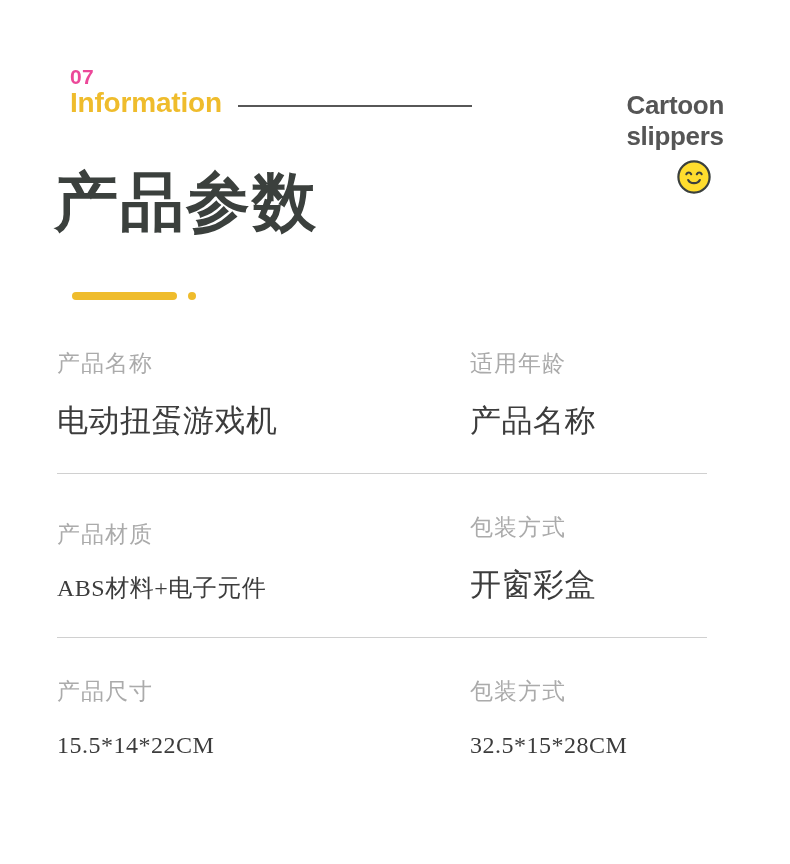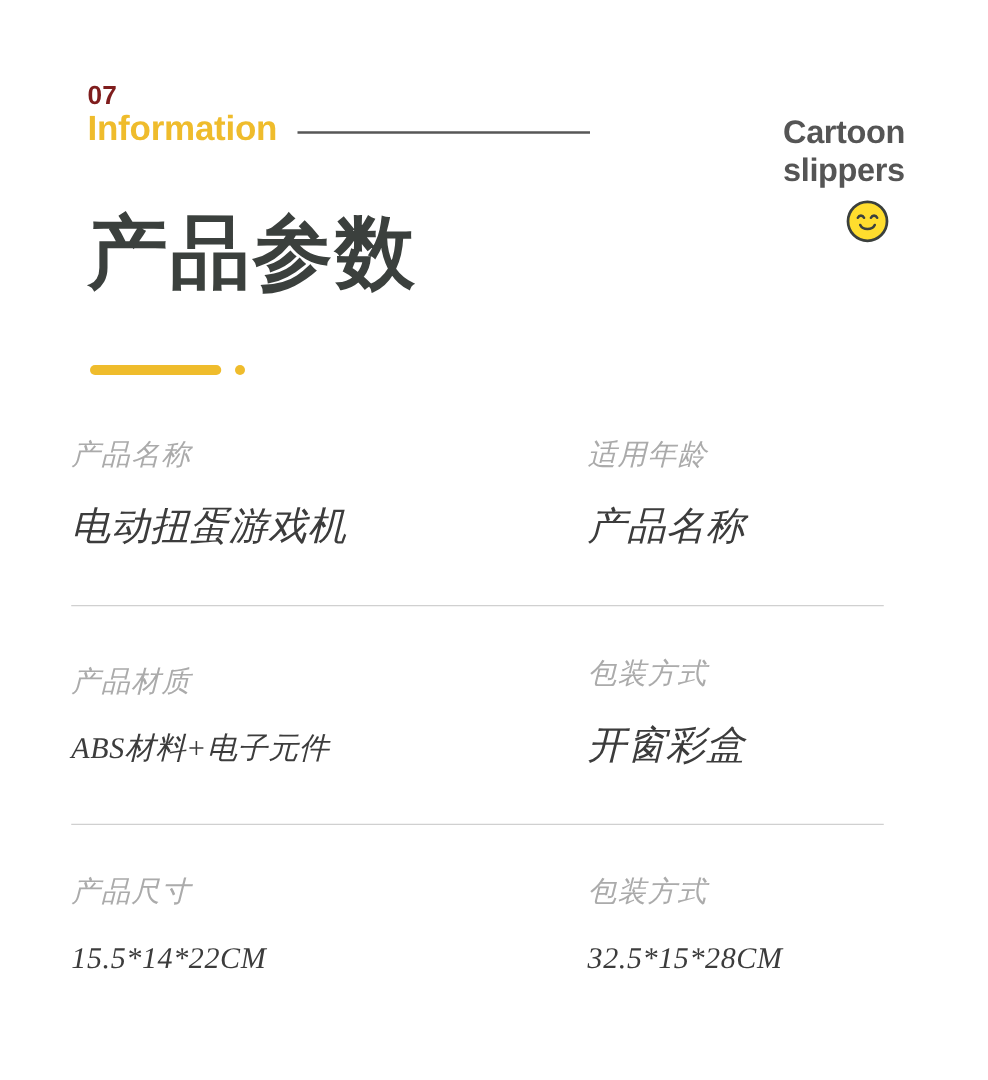--- a/index.html
+++ b/index.html
@@ -30,21 +30,21 @@
     align-items: flex-end;
   }
   .header-text {
     display: flex;
     flex-direction: column;
     line-height: 1;
   }
   .section-number {
     font-size: 21px;
     font-weight: bold;
-    color: #7f1d1d;
+    color: #ec4899;
     letter-spacing: 0.2px;
     margin-bottom: 2px;
   }
   .section-name {
     font-size: 28px;
     font-weight: bold;
     color: #efbc2c;
     letter-spacing: -0.2px;
   }
   .header-rule {
@@ -78,21 +78,21 @@
   }
   .emoji {
     width: 36px;
     height: 36px;
     display: block;
   }
 
   
   .main-title {
     position: absolute;
-    left: 70px;
+    left: 54px;
     top: 168px;
     font-size: 64px;
     font-weight: bold;
     color: #3b403d;
     letter-spacing: 2px;
     line-height: 1.08;
     white-space: nowrap;
   }
 
   
@@ -119,22 +119,21 @@
 
   
   .spec-table {
     position: absolute;
     left: 57px;
     top: 352px;
     width: 650px;
   }
   .spec-row {
     display: flex;
-    padding-bottom: 48px;
-    font-style: italic;
+    padding-bottom: 37px;
   }
   .spec-row.divided {
     border-bottom: 1px solid #d0d0d0;
   }
   .spec-row + .spec-row {
     padding-top: 42px;
     align-items: flex-end;
   }
   .spec-cell {
     flex: 0 0 413px;

